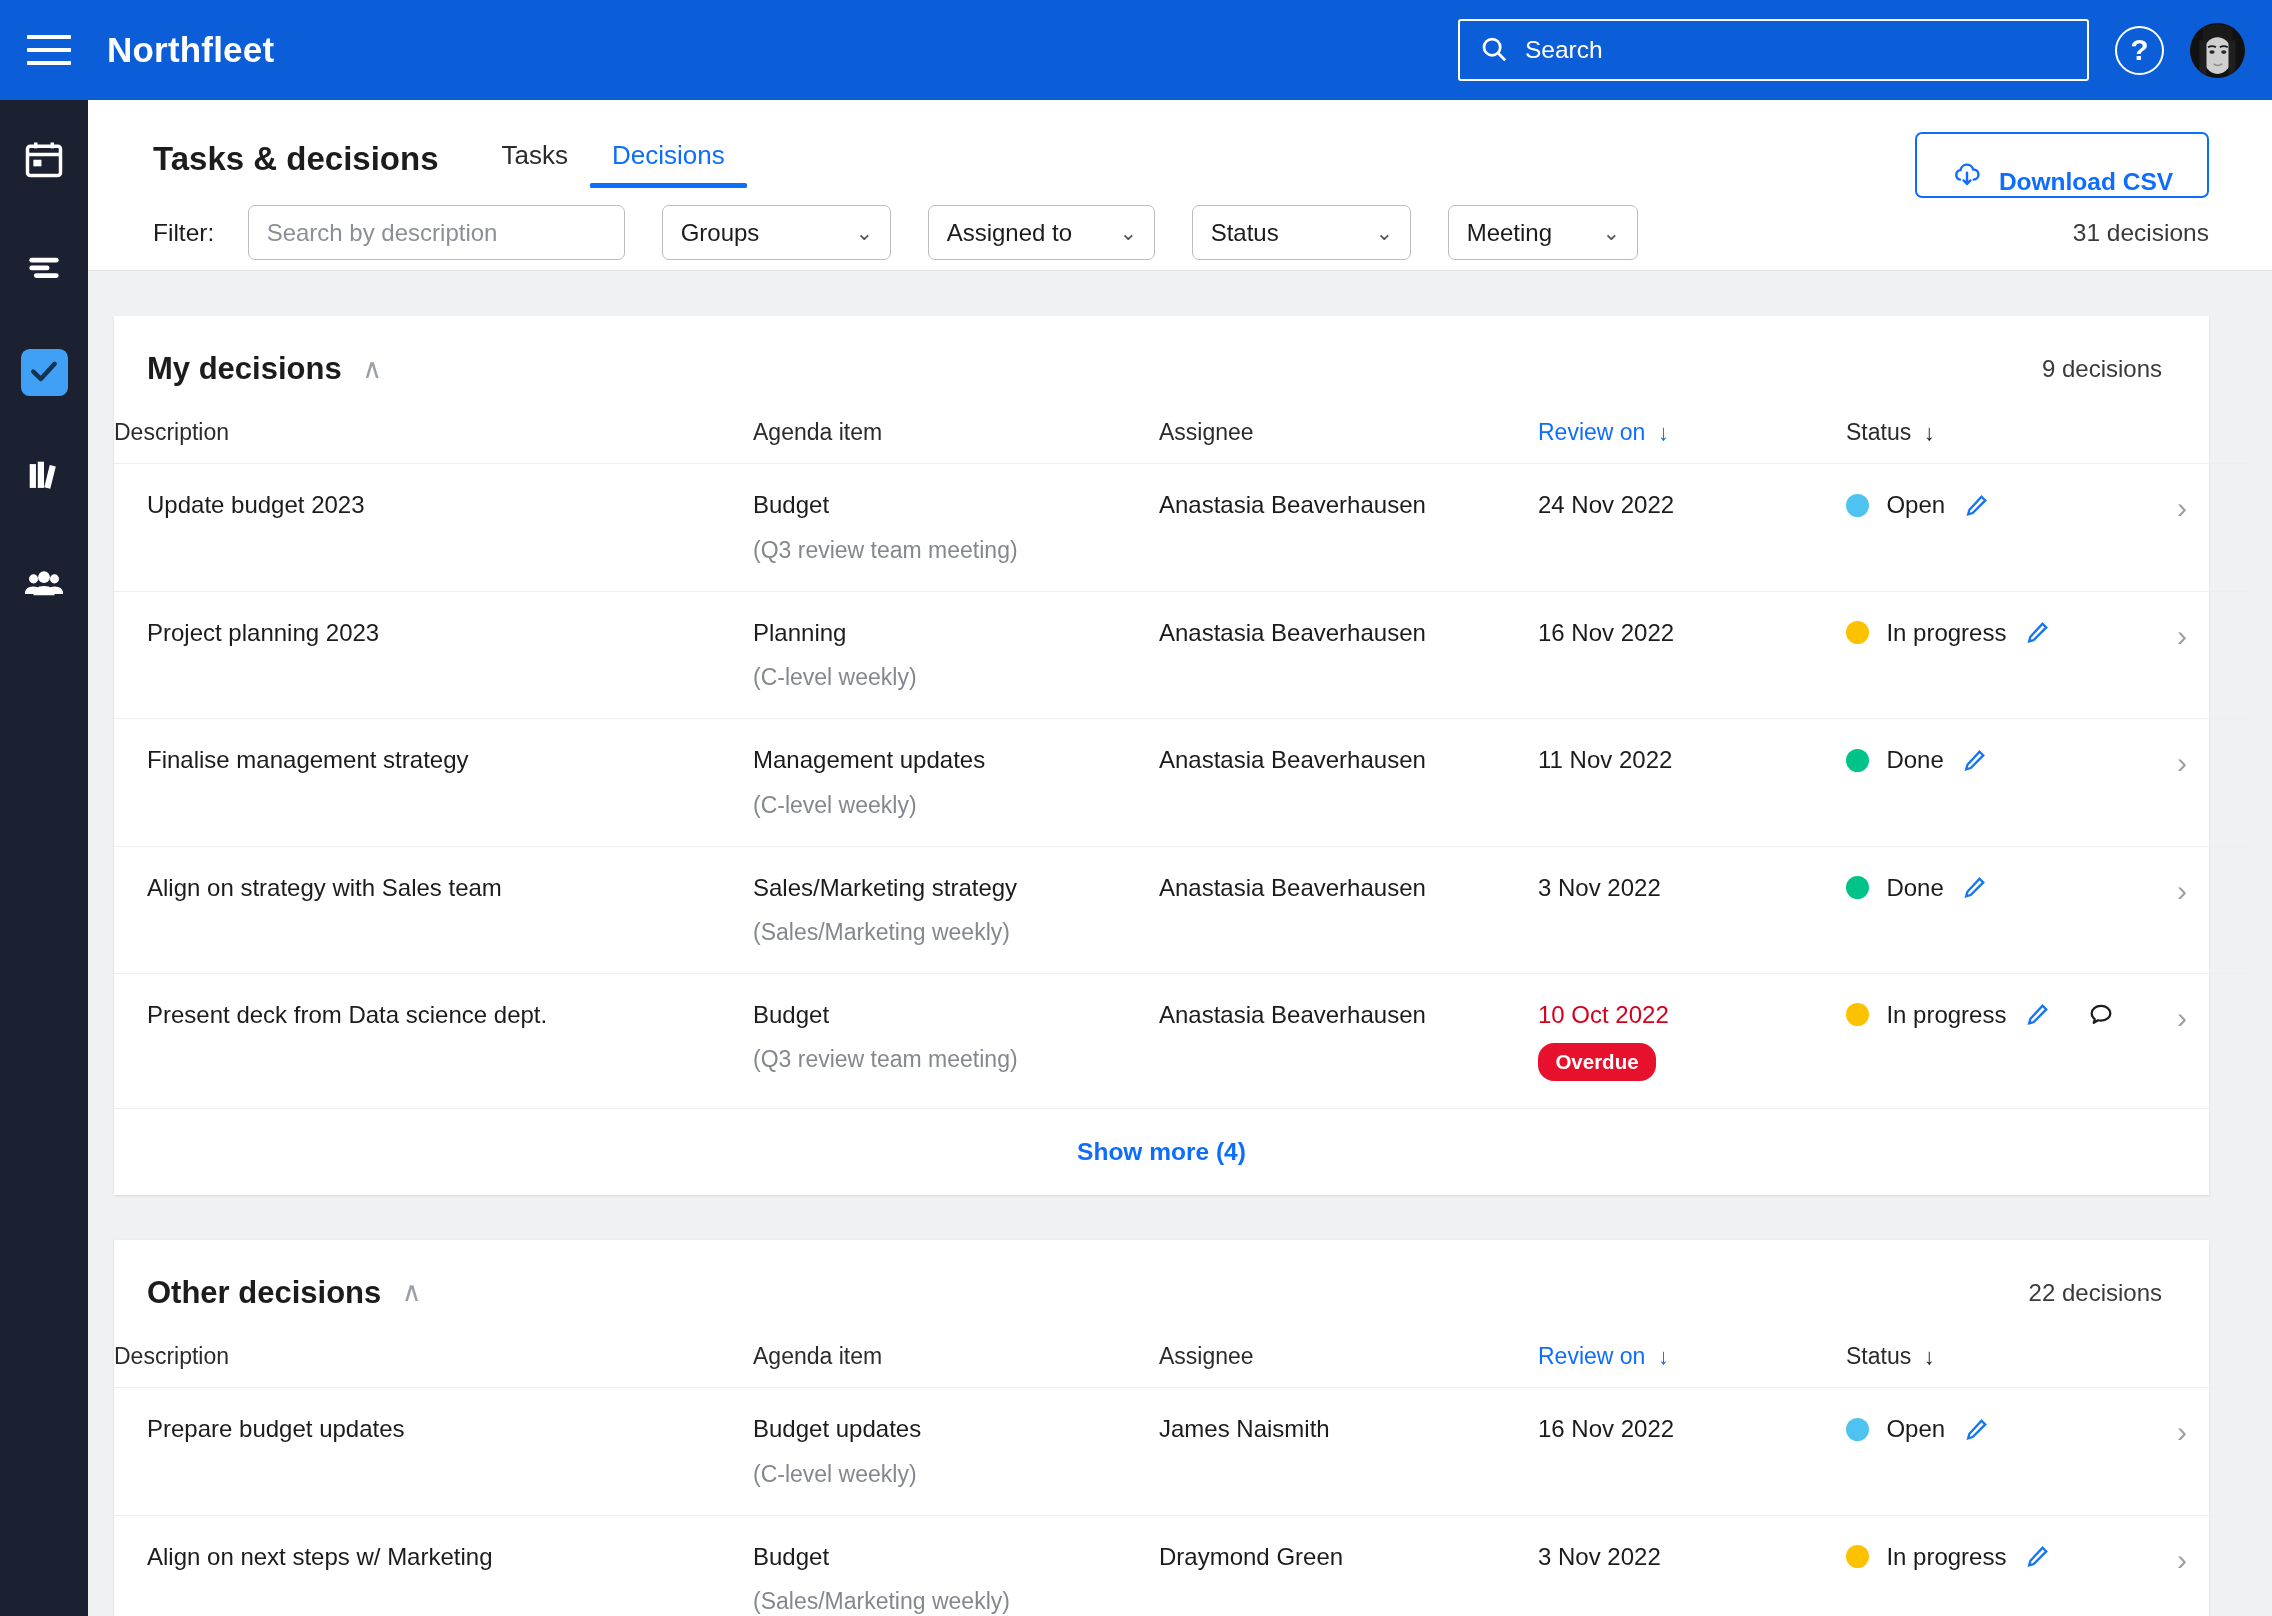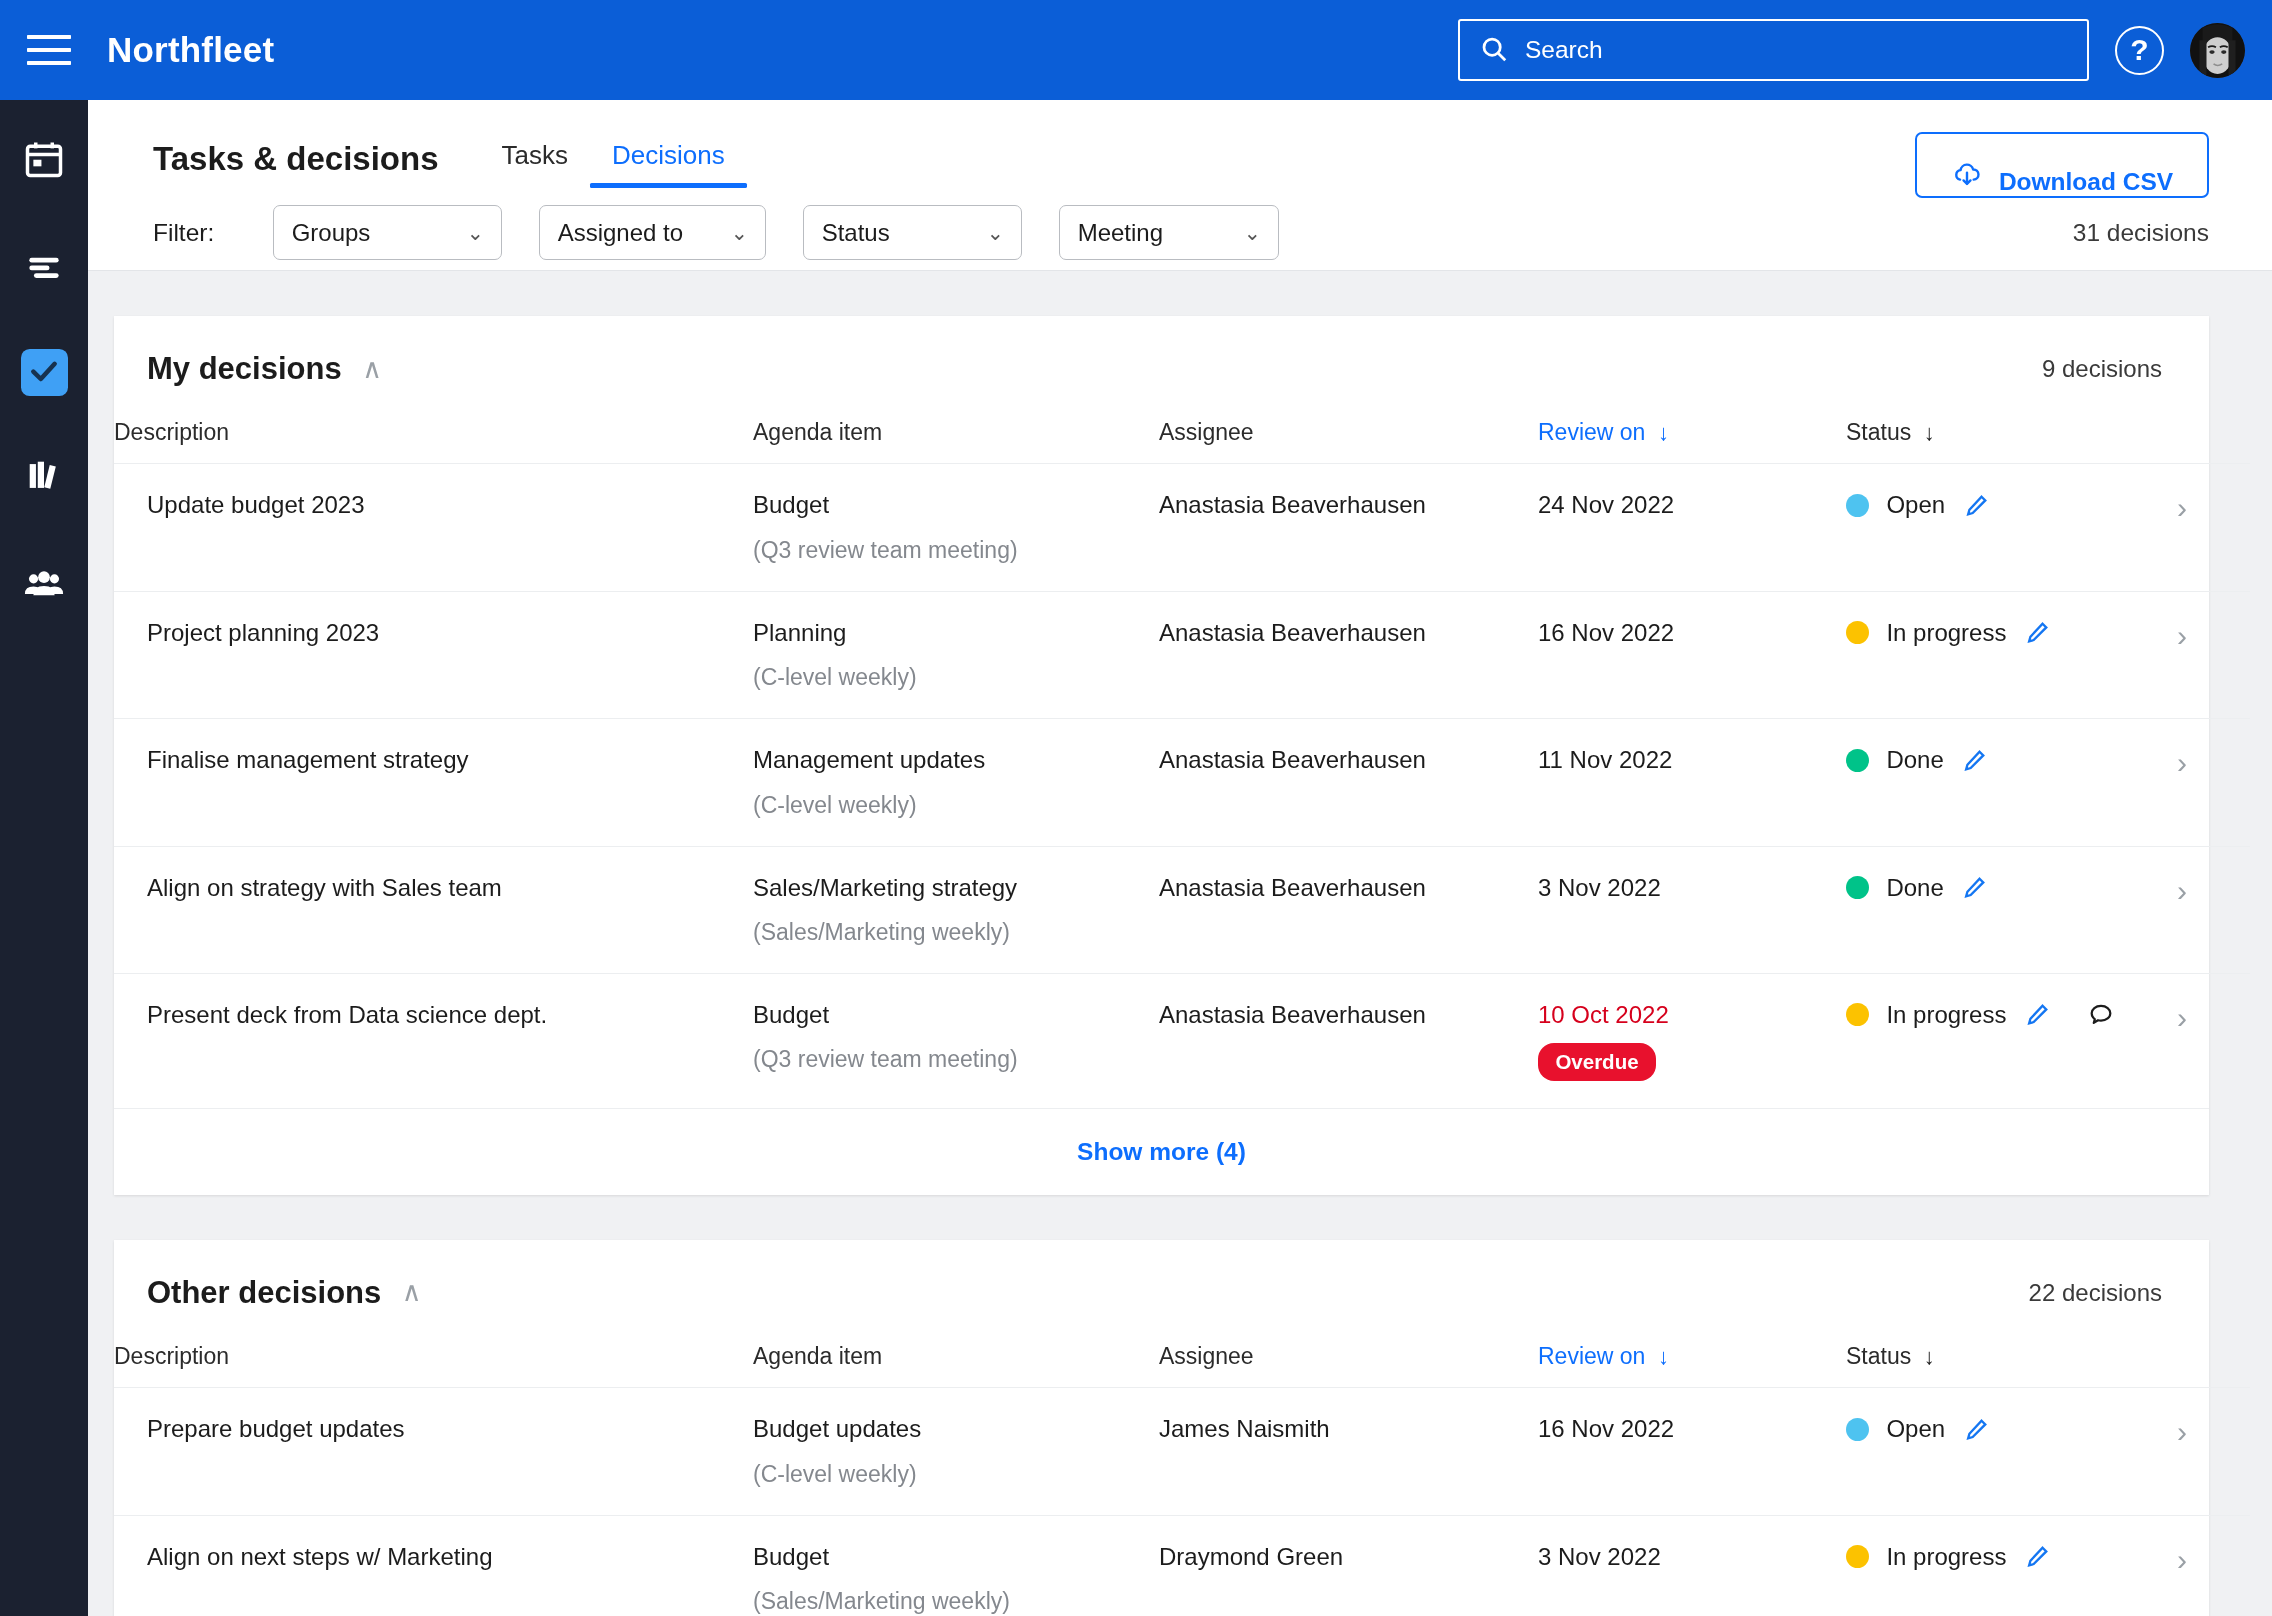--- a/index.html
+++ b/index.html
@@ -289,33 +289,36 @@
           <path d="M6.8 16.2 A3.6 3.6 0 0 1 7.2 9.1 A4.8 4.8 0 0 1 16.6 8.6 A3.8 3.8 0 0 1 17 16.2"></path>
           <line x1="12" y1="11" x2="12" y2="19.2"></line>
           <polyline points="9.4,16.8 12,19.4 14.6,16.8"></polyline>
         </svg>
       </span>
       <span>Download CSV</span>
     </div>
 
     <div class="filter-row">
       <span class="filter-label">Filter:</span>
+      <div class="filter-input">
+        <span>Search by description</span>
+      </div>
       <div class="filter-sel" style="width:229px">
         <span>Groups</span>
         <span class="chev">⌄</span>
       </div>
       <div class="filter-sel" style="width:227px">
         <span>Assigned to</span>
         <span class="chev">⌄</span>
       </div>
       <div class="filter-sel" style="width:219px">
         <span>Status</span>
         <span class="chev">⌄</span>
       </div>
-      <div class="filter-sel" style="width:220px">
+      <div class="filter-sel" style="width:190px">
         <span>Meeting</span>
         <span class="chev">⌄</span>
       </div>
       <span class="count-right">31 decisions</span>
     </div>
   </div>
 
   <div id="sections-host">
   <div class="card">
     <div class="card-head">

